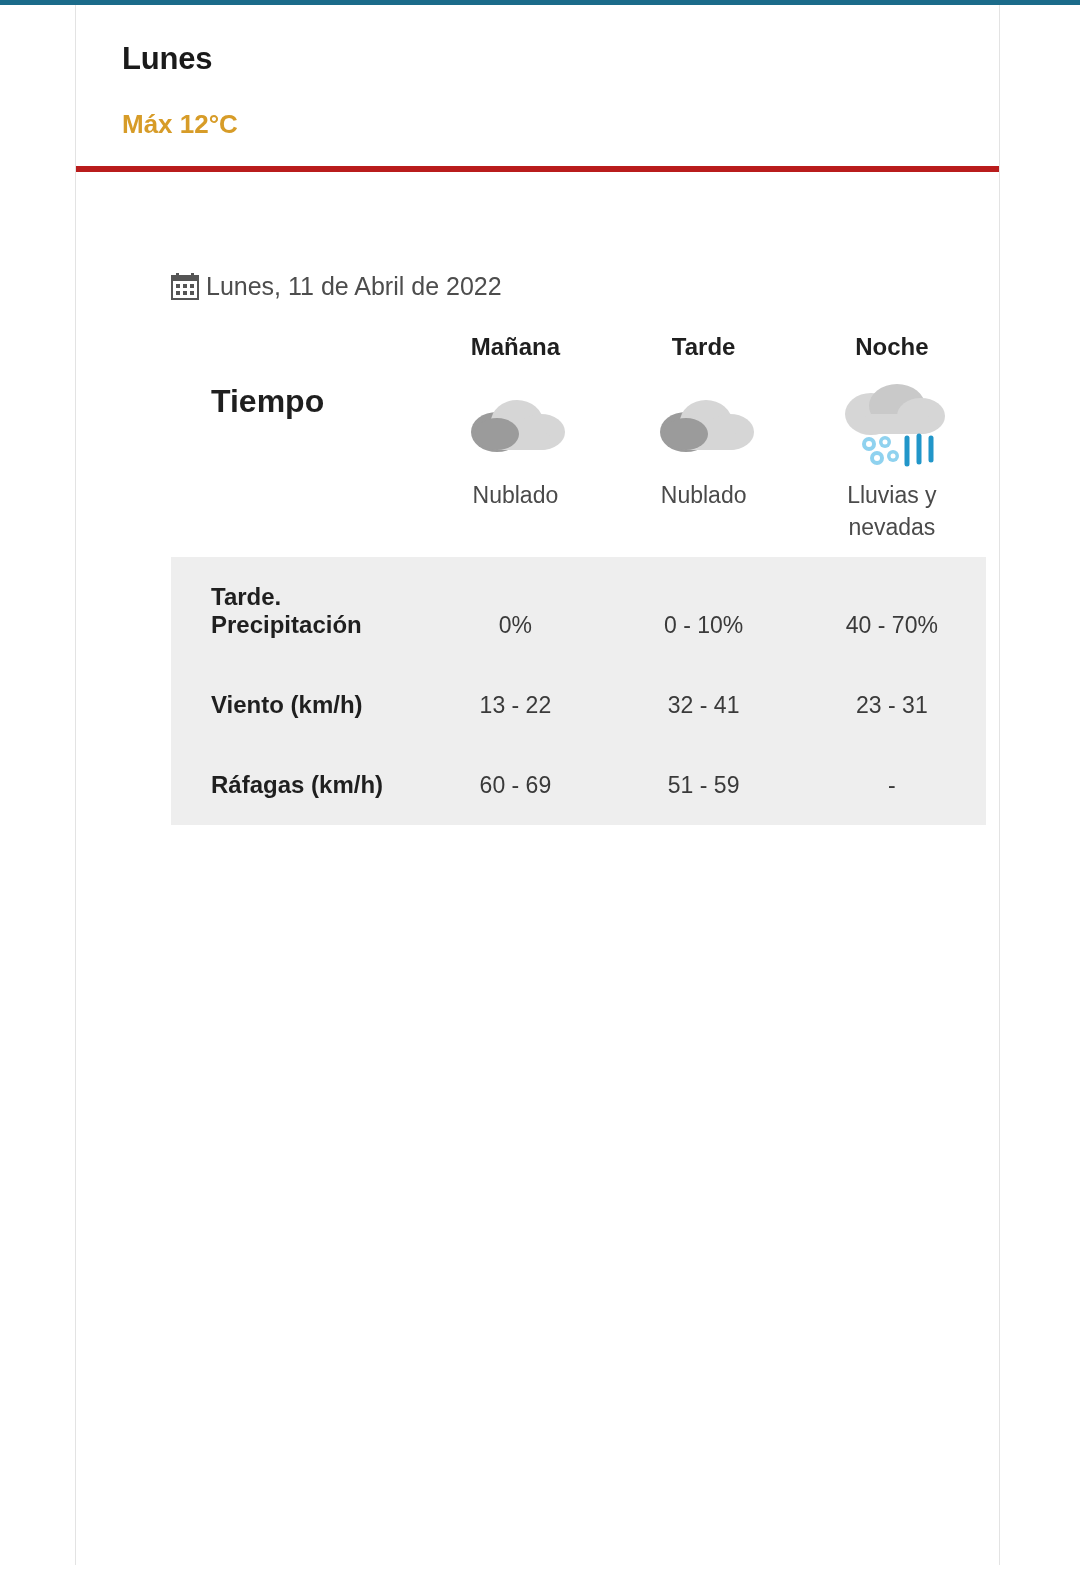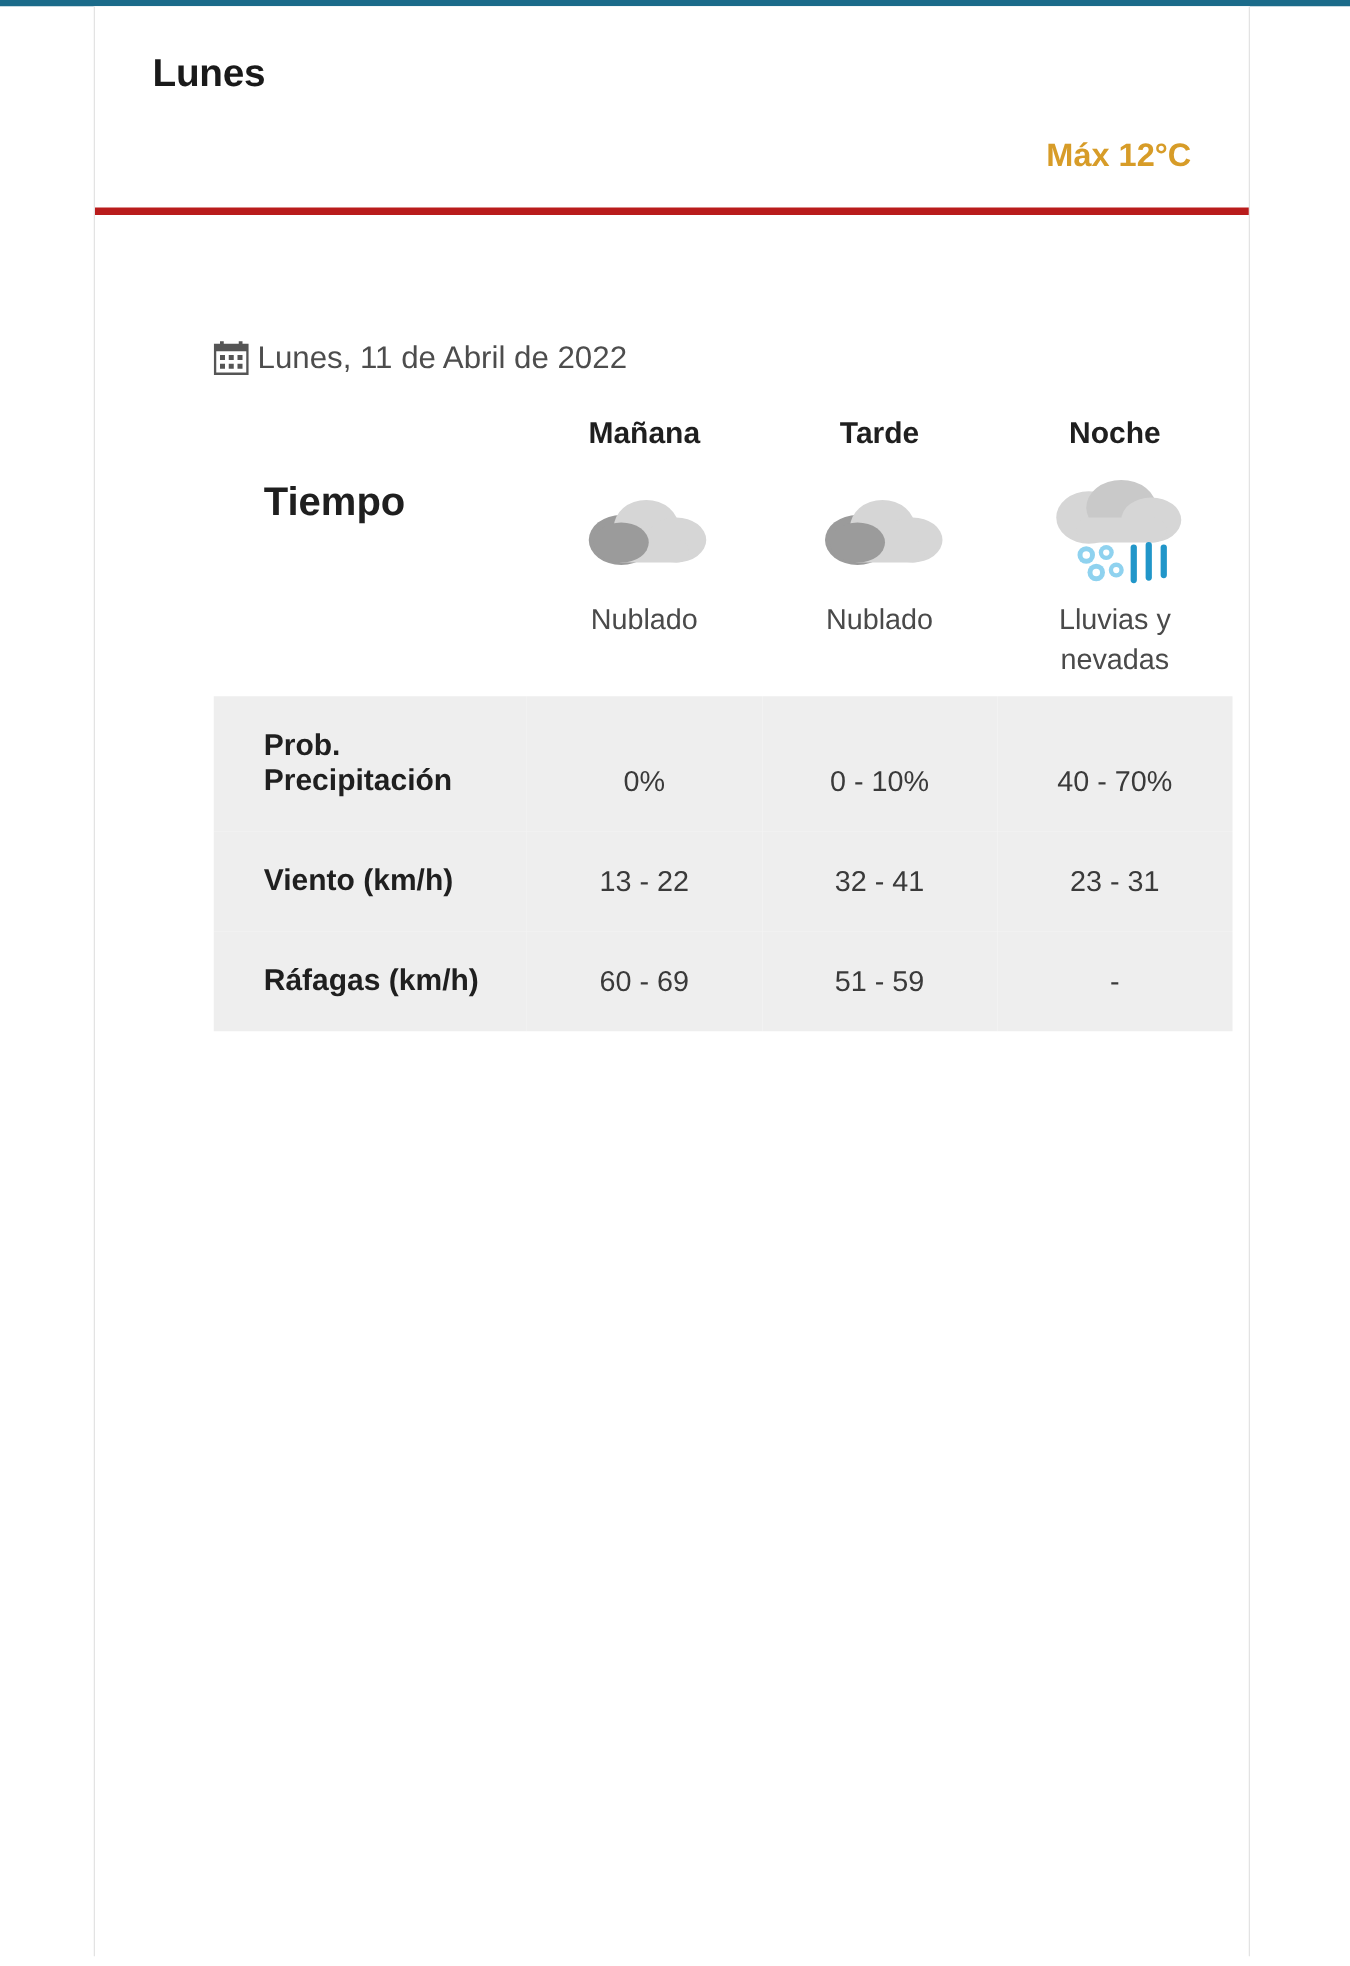--- a/index.html
+++ b/index.html
@@ -51,21 +51,20 @@
   }
   .day-min {
     font-size: 26px;
     color: #4a4a4a;
     margin-bottom: 28px;
   }
   .day-max {
     font-size: 26px;
     color: #d79c28;
     font-weight: bold;
-    text-align: right;
   }
 
   
   .detail {
     padding: 0 0 20px 0;
   }
   .date-row {
     display: flex;
     align-items: flex-start;
     gap: 7px;
@@ -247,21 +246,21 @@
                   <line x1="92" y1="56" x2="92" y2="82"></line>
                   <line x1="104" y1="58" x2="104" y2="80"></line>
                 </g>
               </svg>
             </div>
             <div class="wx-label">Lluvias y nevadas</div>
           </td>
         </tr>
 
         <tr class="shaded tall">
-          <td class="rowlabel">Prob. Precipitación</td>
+          <td class="rowlabel">Tarde. Precipitación</td>
           <td class="val">0%</td>
           <td class="val">0 - 10%</td>
           <td class="val">40 - 70%</td>
         </tr>
 
 
         <tr class="shaded tall">
           <td class="rowlabel">Viento (km/h)</td>
           <td class="val">13 - 22</td>
           <td class="val">32 - 41</td>

